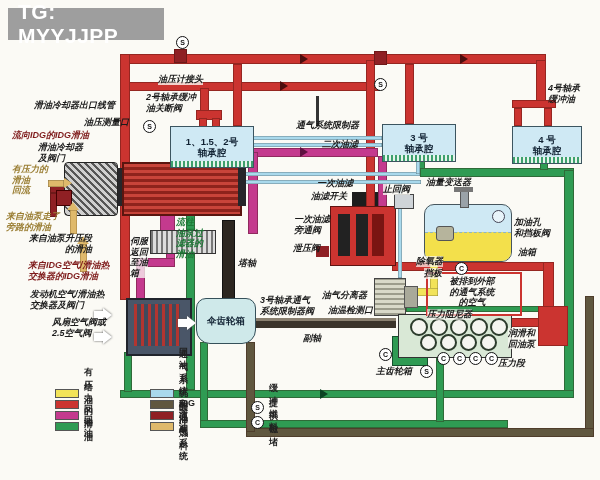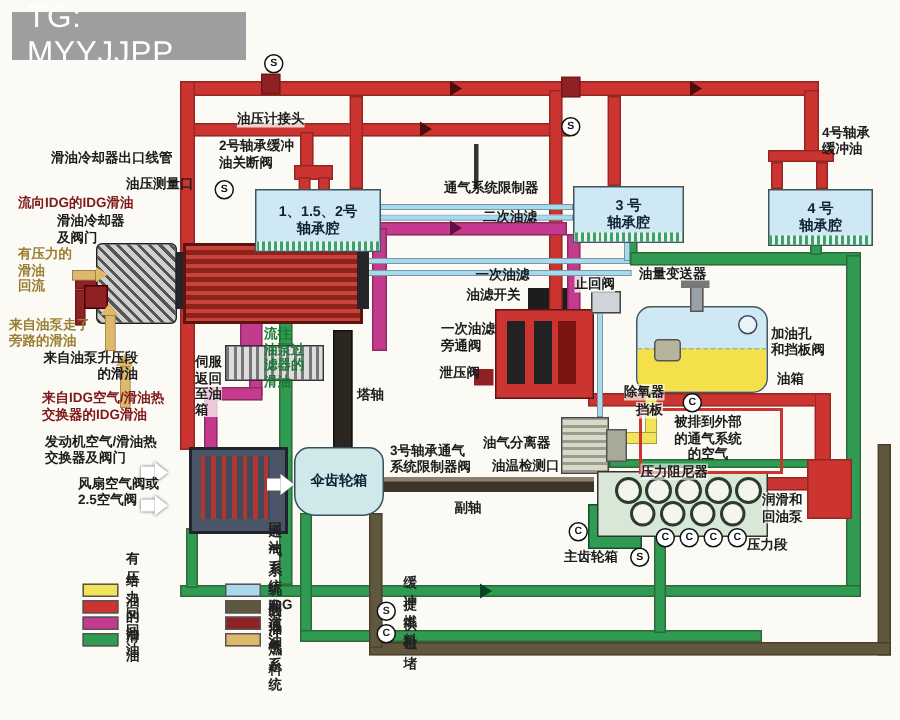--- a/index.html
+++ b/index.html
@@ -7,34 +7,34 @@
          font-family:"Liberation Sans",sans-serif;}
   .pipe{position:absolute;box-shadow:inset 0 0 0 1px rgba(50,15,5,.35);z-index:10;}
   .thin{box-shadow:inset 0 0 0 .5px rgba(0,0,0,.4);}
   .equip{position:absolute;z-index:12;}
   .box{position:absolute;border:1.5px solid #3c5560;background:#cfe9f4;z-index:20;
        display:flex;align-items:center;justify-content:center;text-align:center;
        font-weight:bold;font-size:9.5px;color:#123;line-height:1.2;white-space:pre-line;}
   .box .hatch{position:absolute;left:0;right:0;bottom:0;height:6px;
        background:repeating-linear-gradient(90deg,#3da06e 0 2px,#e6f4ec 2px 4px);}
   .lbl{position:absolute;font-weight:bold;font-size:9px;color:#1c1c1c;line-height:1.18;
-       white-space:pre-line;z-index:30;}
+       white-space:pre-line;z-index:30;font-style:italic;}
   .tan{color:#9b7f35;} .dred{color:#7e1a1a;} .grn{color:#1d7a36;}
   .mark{position:absolute;width:11px;height:11px;border:1.5px solid #111;border-radius:50%;
        background:#fff;color:#111;font-weight:bold;font-size:7px;display:flex;
        align-items:center;justify-content:center;z-index:40;}
   .arr{position:absolute;width:0;height:0;border:5px solid transparent;z-index:13;}
   .warr{position:absolute;z-index:25;display:flex;align-items:center;filter:drop-shadow(0 0 1px #555);}
   .warr .bar{width:9px;height:8px;background:#fff;}
   .warr .tip{width:0;height:0;border:7px solid transparent;border-left:9px solid #fff;border-right:0;}
   .tarr{position:absolute;z-index:14;display:flex;flex-direction:column;align-items:center;}
   .tarr .tip{width:0;height:0;border:6px solid transparent;border-top:0;border-bottom:8px solid #dfb96b;}
   .tarr .bar{width:7px;background:#dfb96b;box-shadow:inset 0 0 0 .5px rgba(90,60,10,.5);}
   .wm{position:absolute;background:#9e9e9e;color:#fff;display:flex;align-items:center;
-      padding:0 10px;z-index:60;letter-spacing:.5px;}
+      padding:0 10px;z-index:60;letter-spacing:.5px;font-weight:bold;}
   .legend{position:absolute;left:55px;top:388px;z-index:35;font-size:9px;color:#222;font-weight:bold;}
   .lcol{position:absolute;top:0;}
   .lrow{display:flex;align-items:center;height:11px;margin-bottom:0;}
   .sw{width:22px;height:7px;border:1px solid #555;margin-right:5px;flex:none;}
   .lsym{display:flex;align-items:center;height:15px;}
   .lsym .mk{position:static;margin-right:5px;flex:none;width:11px;height:11px;border:1.5px solid #111;
       border-radius:50%;background:#fff;font-size:7px;display:flex;align-items:center;justify-content:center;}
   .gear{position:absolute;border:2px solid #2c3b2c;background:#f5f5f0;border-radius:50%;z-index:22;}
 </style>
 </head>

